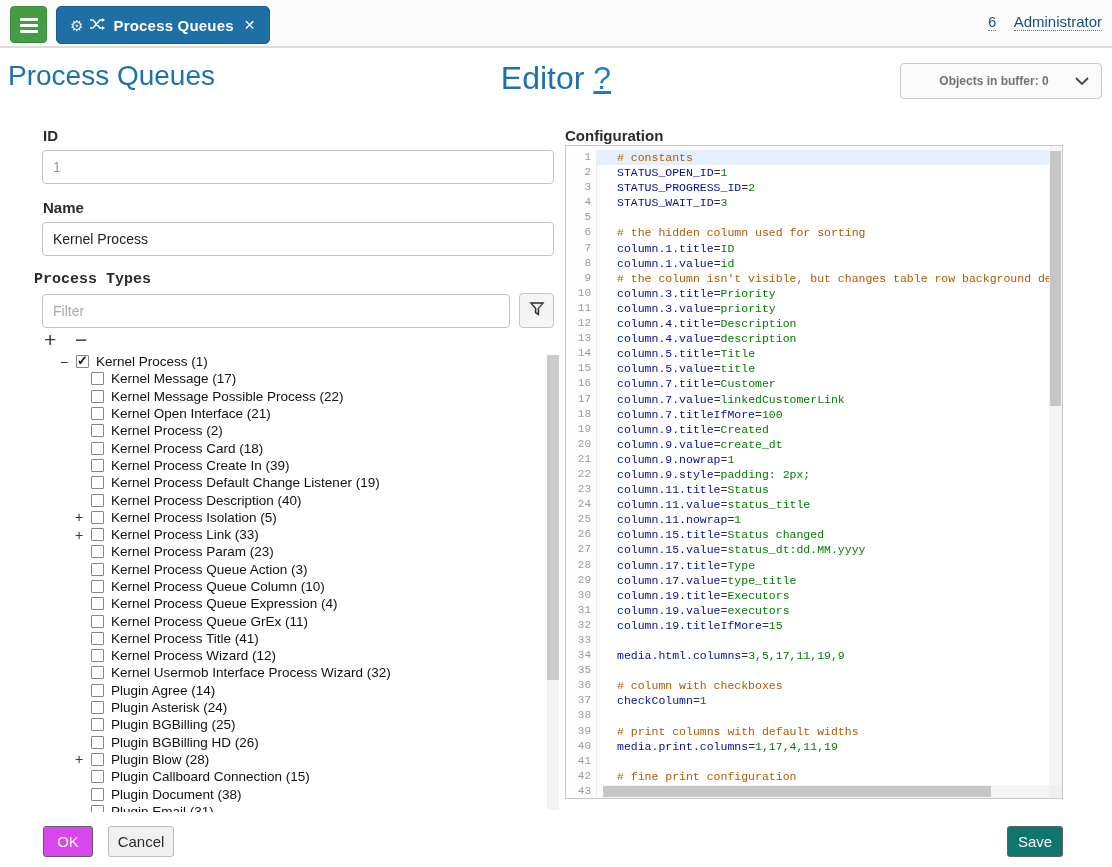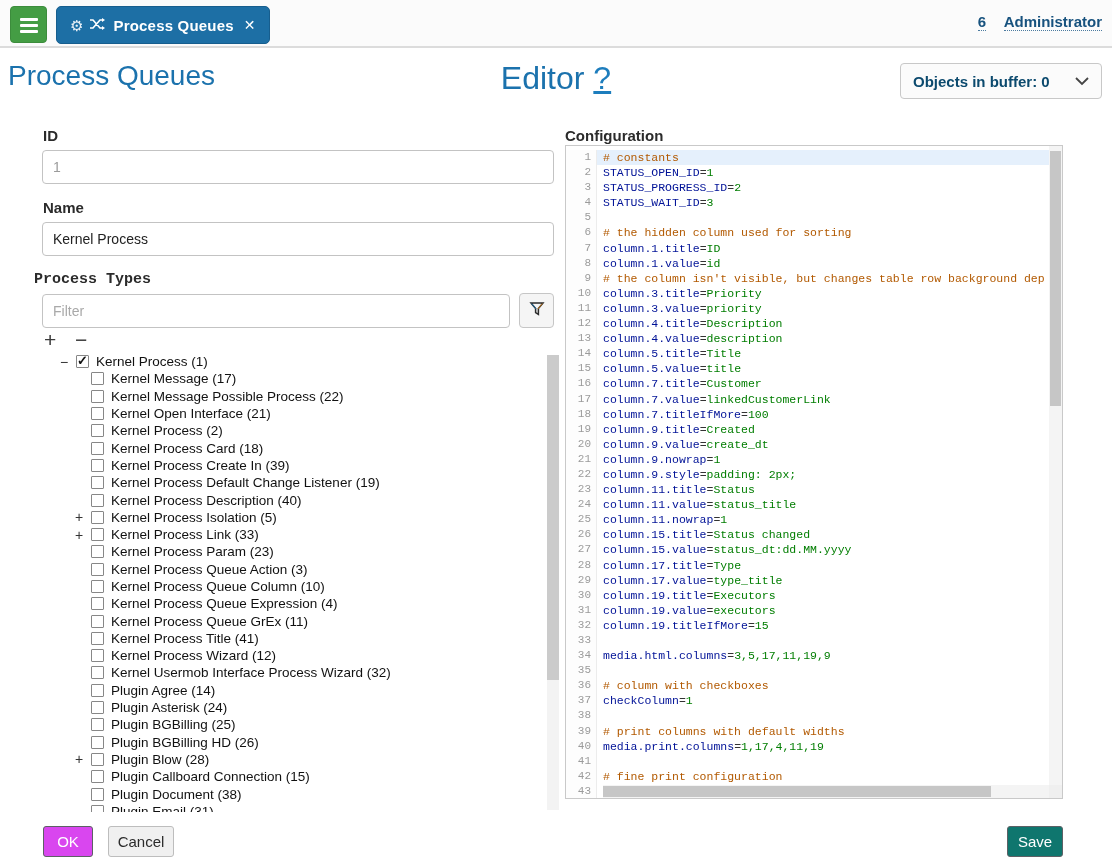--- a/index.html
+++ b/index.html
@@ -8,30 +8,30 @@
 
   
   .topbar { position:absolute; left:0; top:0; width:1112px; height:48px; background:#fbfbfb; border-bottom:2px solid #dcdcdc; }
   .menu-btn { position:absolute; left:10px; top:6px; width:37px; height:37px; background:#449d44; border:1px solid #3c8c3c; border-radius:4px; cursor:pointer; }
   .menu-btn .bars { position:absolute; left:9px; top:11px; width:18px; height:3px; background:#fff; border-radius:1px; box-shadow:0 6px 0 #fff, 0 12px 0 #fff; }
   .tab { position:absolute; left:56px; top:6px; height:38px; background:#1d6fa5; border:1px solid #175e8e; border-radius:5px; display:flex; align-items:center; padding:0 13px; color:#fff; cursor:pointer; }
   .tab .gear { font-size:15px; line-height:1; margin-right:6px; color:#e9f1f7; }
   .tab .shuffle { margin-right:8px; display:inline-block; }
   .tab .tab-label { font-size:15px; font-weight:bold; letter-spacing:.2px; }
   .tab .tab-close { margin-left:10px; font-size:14px; color:#fff; }
-  .user-links { position:absolute; right:10px; top:13px; font-size:15px; font-weight:bold; color:#17527e; }
+  .user-links { position:absolute; right:10px; top:13px; font-size:15px; font-weight:normal; color:#17527e; }
   .user-links a { color:#17527e; text-decoration:none; border-bottom:1.5px dotted #4c7ba0; cursor:pointer; }
   .user-links .count { margin-right:14px; }
 
   
   .page-title { position:absolute; left:8px; top:60px; font-size:28px; color:#1b72ad; }
   .editor-title { position:absolute; left:0; top:60px; width:1112px; text-align:center; font-size:32px; color:#1b72ad; }
   .editor-title a { color:#1d7dbd; text-decoration:underline; cursor:pointer; }
   .buffer-box { position:absolute; left:900px; top:63px; width:202px; height:36px; background:#fbfbfb; border:1px solid #c8c8c8; border-radius:4px; display:flex; align-items:center; padding:0 12px; cursor:pointer; }
-  .buffer-box .buffer-label { font-size:15px; font-weight:bold; color:#0c4a6e; flex:1; }
+  .buffer-box .buffer-label { font-size:12px; font-weight:bold; color:#737373; flex:1;text-align:center; }
 
   
   .fld-label { position:absolute; font-size:15px; font-weight:bold; color:#2b2b2b; }
   .txt-input { position:absolute; height:34px; border:1px solid #c3c3c3; border-radius:4px; font-family:"Liberation Sans", sans-serif; font-size:14px; padding:0 10px; color:#222; background:#fff; outline:none; }
   .txt-input.muted { color:#9b9b9b; }
   .txt-input::placeholder { color:#a9a9a9; }
   .filter-btn { position:absolute; left:519px; top:293px; width:35px; height:35px; background:#f5f5f5; border:1px solid #c6c6c6; border-radius:4px; display:flex; align-items:center; justify-content:center; cursor:pointer; }
 
   .tree-controls { position:absolute; left:44px; top:328px; font-size:21px; font-weight:300; color:#3c3c3c; }
   .tree-controls span { cursor:pointer; }
@@ -48,21 +48,21 @@
   .tree-label { cursor:default; }
   .tree-scroll { position:absolute; left:547px; top:355px; width:12px; height:455px; background:#f3f3f3; }
   .tree-scroll .thumb { position:absolute; left:0; top:0; width:12px; height:325px; background:#cbcbcb; }
 
   
   .cfg-label { position:absolute; left:565px; top:127px; font-size:15px; font-weight:bold; color:#2b2b2b; }
   .editor { position:absolute; left:565px; top:145px; width:498px; height:654px; border:1px solid #c9c9c9; background:#fff; overflow:hidden; }
   .code-lines { position:absolute; left:0; top:4px; width:484px; }
   .code-line { display:flex; height:15.1px; line-height:15.1px; font-family:"Liberation Mono", "DejaVu Sans Mono", monospace; font-size:11.5px; white-space:pre; }
   .ln { flex:0 0 31px; text-align:right; padding-right:5px; color:#9b9b9b; background:#fdfdfd; border-right:1px solid #ececec; font-size:11px; }
-  .code-text { flex:1; padding-left:6px; overflow:hidden; }
+  .code-text { flex:1; padding-left:20px; overflow:hidden; }
   .code-line.active .code-text { background:#e5f0fc; }
   .code-text .k { color:#001297; }
   .code-text .eq { color:#333; }
   .code-text .v { color:#007d00; }
   .code-text .cm { color:#b25900; }
   .ed-vscroll { position:absolute; right:0; top:0; width:13px; height:639px; background:#f4f4f4; }
   .ed-vscroll .thumb { position:absolute; left:1px; top:5px; width:11px; height:255px; background:#c6c6c6; }
   .ed-hscroll { position:absolute; left:37px; bottom:0; width:446px; height:13px; background:#f4f4f4; }
   .ed-hscroll .thumb { position:absolute; left:0; top:1px; width:87%; height:11px; background:#c6c6c6; }
   .ed-corner { position:absolute; right:0; bottom:0; width:13px; height:13px; background:#efefef; }

